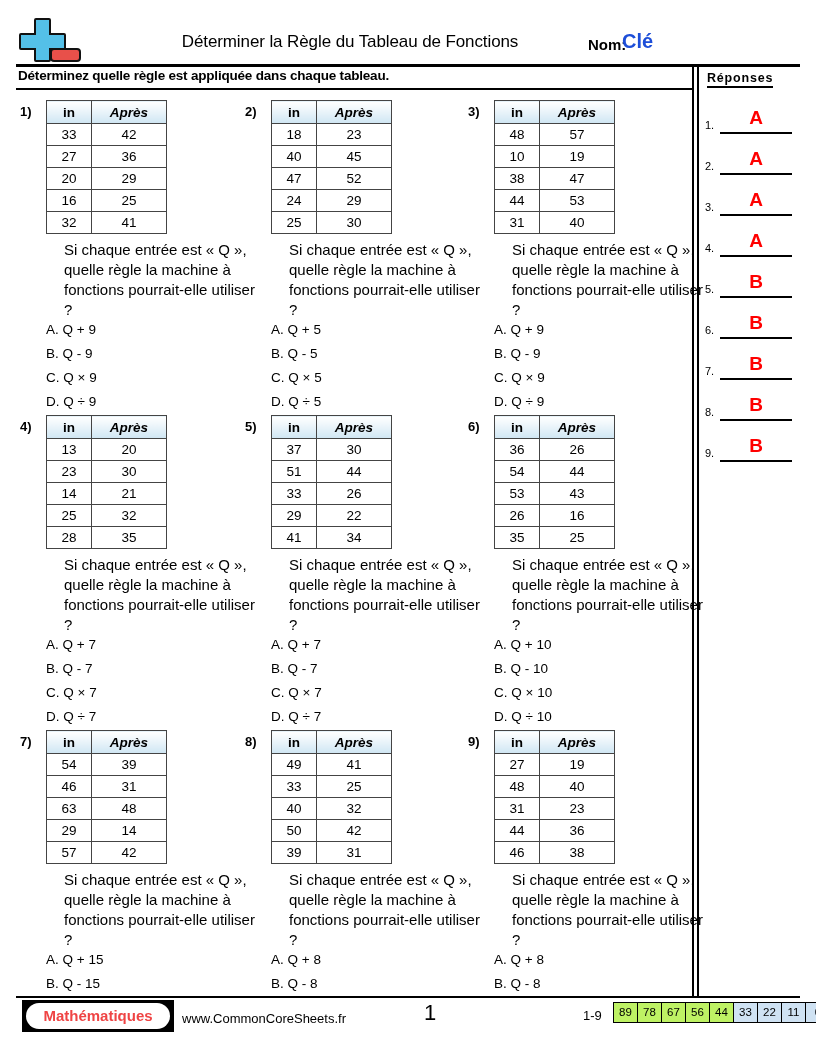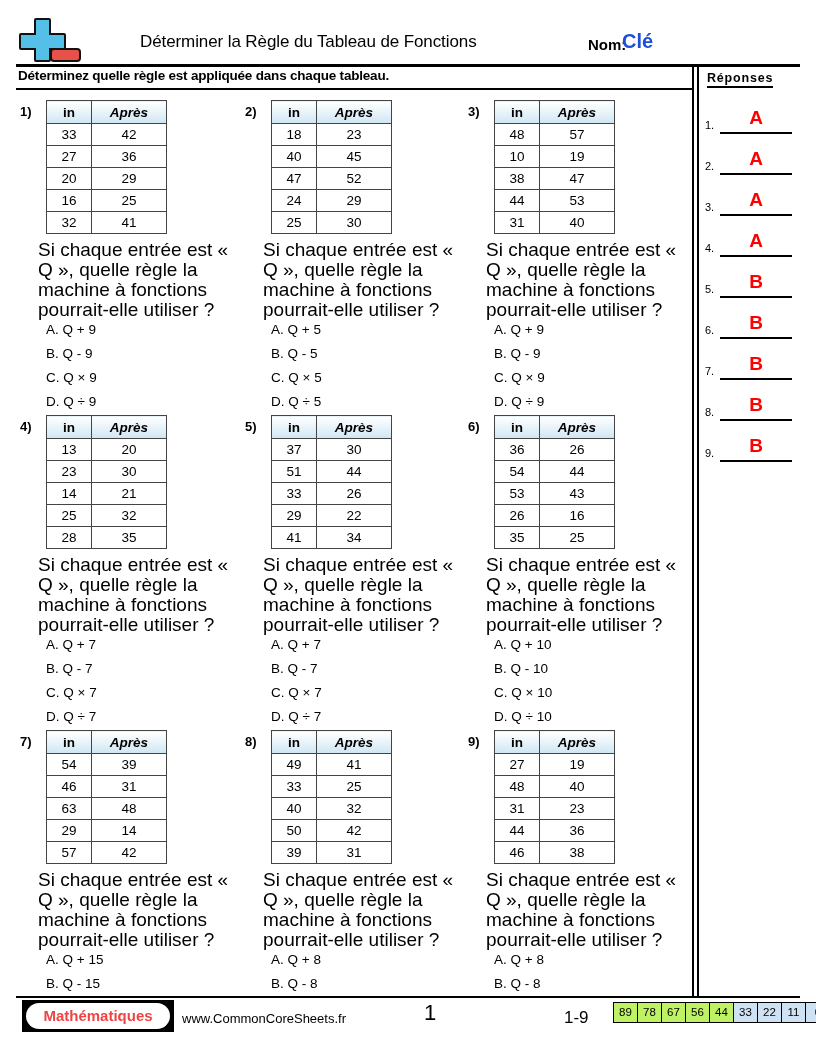--- a/index.html
+++ b/index.html
@@ -37,21 +37,21 @@
   #logo .plus-inner {
     position: absolute; left: 20px; top: 2px; width: 13px; height: 40px;
     background: #54c0e8;
   }
   #logo .plus-inner2 {
     position: absolute; left: 5px; top: 17px; width: 43px; height: 13px;
     background: #54c0e8;
   }
   #header-title {
     position: absolute; left: 140px; top: 32px; width: 420px;
-    text-align: left;
+    text-align: center;
     font-size: 17px; letter-spacing: -0.1px;
   }
   #nom-label {
     position: absolute; left: 588px; top: 36px;
     font-size: 15px; font-weight: bold;
   }
   #cle-value {
     position: absolute; left: 622px; top: 30px;
     font-size: 20px; font-weight: bold; color: #1d4ed8;
   }
@@ -128,23 +128,23 @@
   table.fn-table td {
     width: 45px; height: 22px;
     font-size: 13.5px;
     text-align: center;
     border: 1px solid #444;
     background: #fff;
     padding: 0;
   }
   table.fn-table td.col-b { width: 75px; }
   .prompt {
-    position: absolute; left: 18px; top: 140px;
+    position: absolute; left: 44px; top: 140px;
     width: 195px;
-    font-size: 19px; line-height: 20px;
+    font-size: 15px; line-height: 20px;
   }
   .choices {
     position: absolute; left: 26px; top: 218px;
     font-size: 13.5px; line-height: 24px;
   }
   .choice { white-space: nowrap; }
 
   
   #page-clip {
     position: absolute; left: 0; top: 997px; width: 690px; height: 30px;
@@ -169,22 +169,22 @@
   #site-url {
     position: absolute; left: 182px; top: 1011px;
     font-size: 13px;
   }
   #page-number {
     position: absolute; left: 400px; top: 1000px; width: 60px;
     text-align: center;
     font-size: 22px;
   }
   #scale-label {
-    position: absolute; left: 564px; top: 1008px;
-    font-size: 17px;
+    position: absolute; left: 583px; top: 1008px;
+    font-size: 13px;
   }
   #scale-cells {
     position: absolute; left: 613px; top: 1002px;
     display: flex;
     border: 1px solid #000;
   }
   .scale-cell {
     width: 24px; height: 19px;
     border-right: 1px solid #000;
     text-align: center; line-height: 19px;

